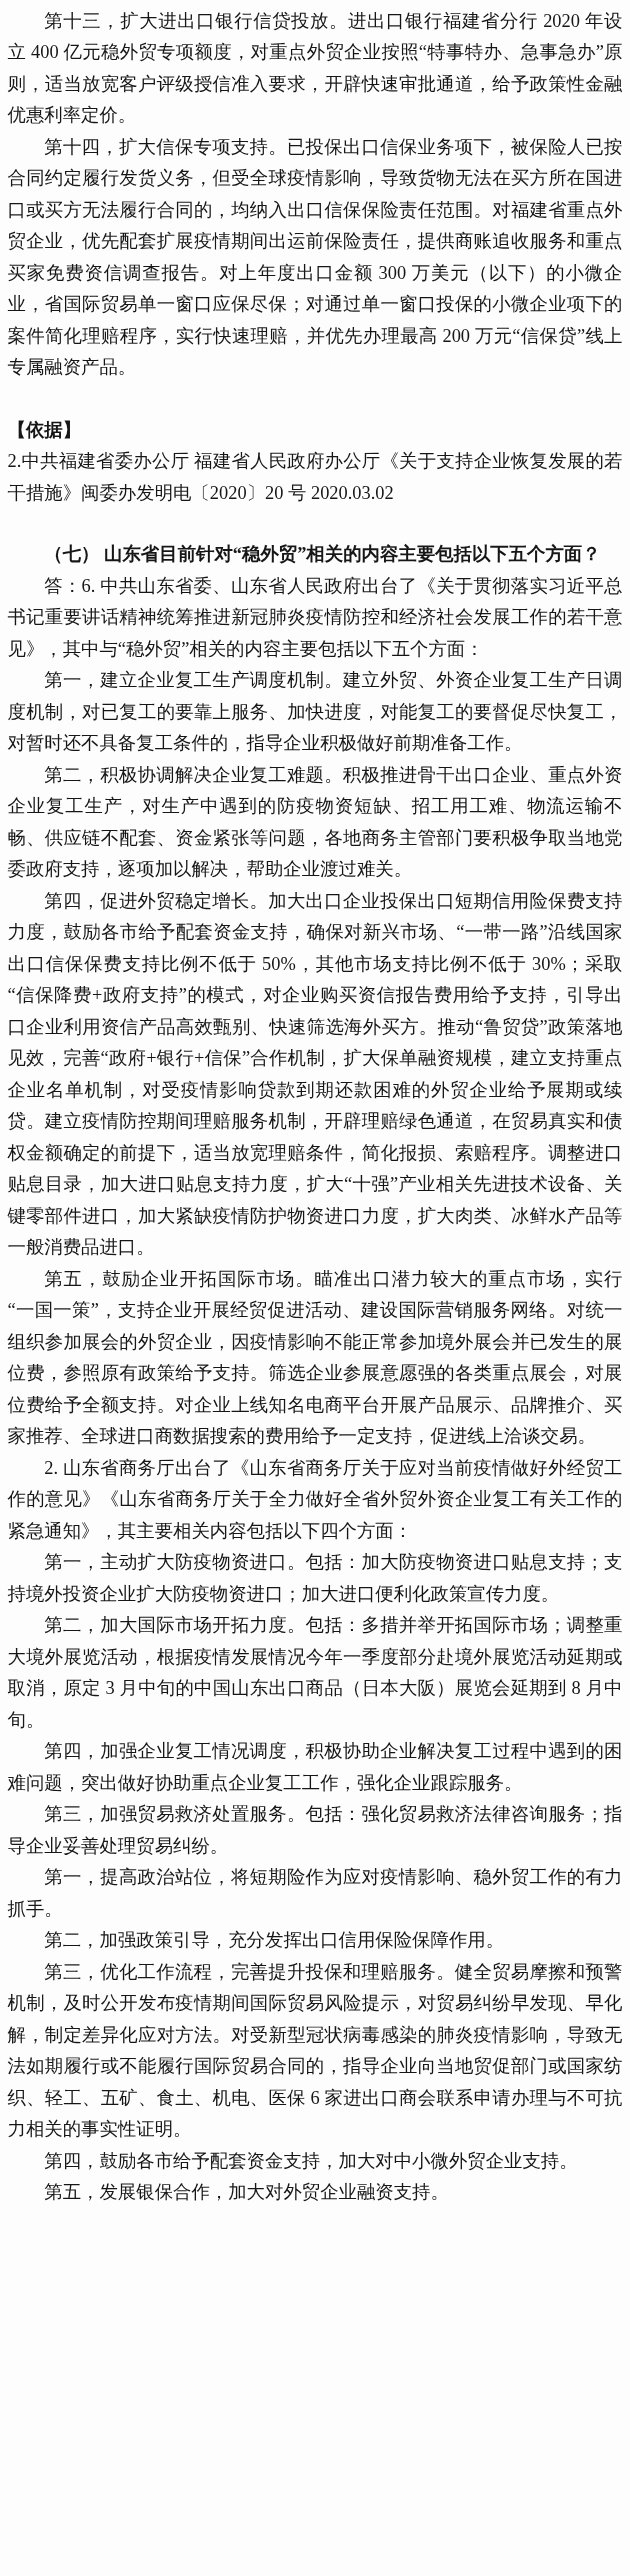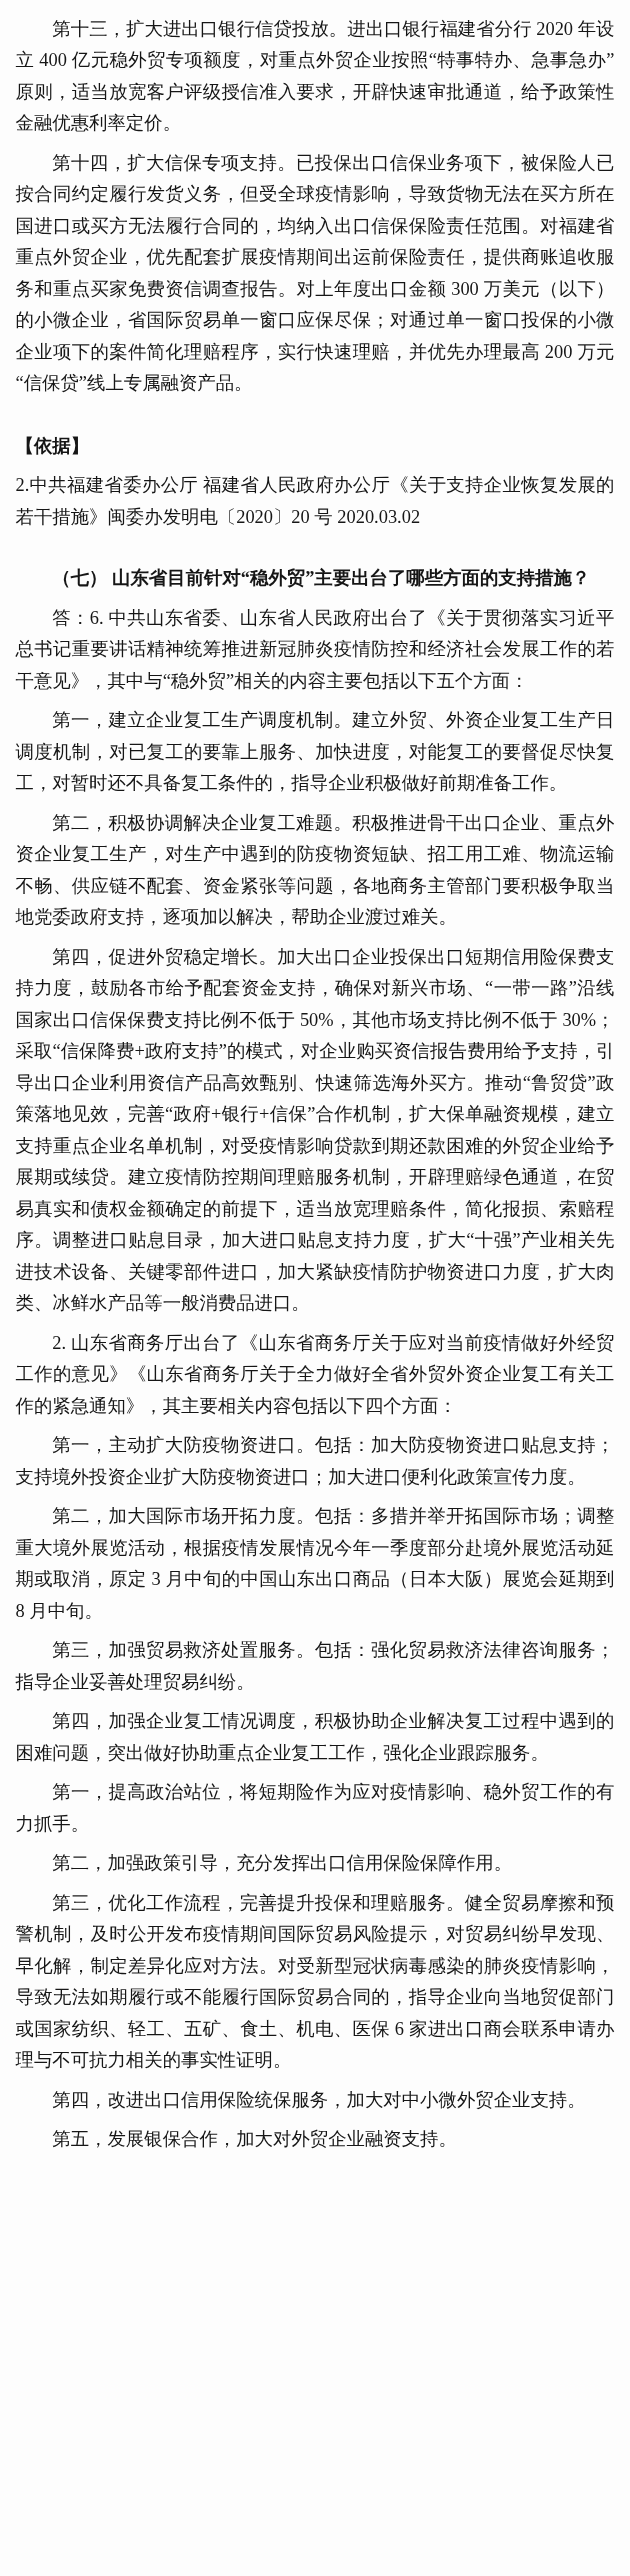--- a/index.html
+++ b/index.html
@@ -10,21 +10,21 @@
     box-sizing: border-box;
     padding: 5.9px 7.5px 11.7px 7.5px;
     font-family: "Liberation Serif", "DejaVu Serif", serif;
     color: #161616;
   }
   .doc {
     font-size: 18.4px;
     line-height: 31.5px;
     text-align: justify;
   }
-  .doc p { margin: 8px; }
+  .doc p { margin: 0; }
   p.para { text-indent: 2em; }
   p.flat { text-indent: 0; }
   p.question-heading {
     font-weight: bold;
     text-indent: 2em;
     margin-top: 30px;
   }
   .basis-block { margin-top: 31px; }
   .basis-header { font-weight: bold; }
 </style>
@@ -34,31 +34,32 @@
 <div class="doc">
 
   <p class="para">第十三，扩大进出口银行信贷投放。进出口银行福建省分行 2020 年设立 400 亿元稳外贸专项额度，对重点外贸企业按照“特事特办、急事急办”原则，适当放宽客户评级授信准入要求，开辟快速审批通道，给予政策性金融优惠利率定价。</p>
   <p class="para">第十四，扩大信保专项支持。已投保出口信保业务项下，被保险人已按合同约定履行发货义务，但受全球疫情影响，导致货物无法在买方所在国进口或买方无法履行合同的，均纳入出口信保保险责任范围。对福建省重点外贸企业，优先配套扩展疫情期间出运前保险责任，提供商账追收服务和重点买家免费资信调查报告。对上年度出口金额 300 万美元（以下）的小微企业，省国际贸易单一窗口应保尽保；对通过单一窗口投保的小微企业项下的案件简化理赔程序，实行快速理赔，并优先办理最高 200 万元“信保贷”线上专属融资产品。</p>
 
   <div class="basis-block">
     <p class="flat basis-header">【依据】</p>
     <p class="flat">2.中共福建省委办公厅  福建省人民政府办公厅《关于支持企业恢复发展的若干措施》闽委办发明电〔2020〕20 号  2020.03.02</p>
   </div>
 
-  <p class="question-heading">（七） 山东省目前针对“稳外贸”主要出台了哪些方面的支持措施？</p>
+  <p class="question-heading">（七） 山东省目前针对“稳外贸”相关的内容主要包括以下五个方面？</p>
 
   <p class="para">答：6.  中共山东省委、山东省人民政府出台了《关于贯彻落实习近平总书记重要讲话精神统筹推进新冠肺炎疫情防控和经济社会发展工作的若干意见》，其中与“稳外贸”相关的内容主要包括以下五个方面：</p>
   <p class="para">第一，建立企业复工生产调度机制。建立外贸、外资企业复工生产日调度机制，对已复工的要靠上服务、加快进度，对能复工的要督促尽快复工，对暂时还不具备复工条件的，指导企业积极做好前期准备工作。</p>
   <p class="para">第二，积极协调解决企业复工难题。积极推进骨干出口企业、重点外资企业复工生产，对生产中遇到的防疫物资短缺、招工用工难、物流运输不畅、供应链不配套、资金紧张等问题，各地商务主管部门要积极争取当地党委政府支持，逐项加以解决，帮助企业渡过难关。</p>
   <p class="para">第四，促进外贸稳定增长。加大出口企业投保出口短期信用险保费支持力度，鼓励各市给予配套资金支持，确保对新兴市场、“一带一路”沿线国家出口信保保费支持比例不低于 50%，其他市场支持比例不低于 30%；采取“信保降费+政府支持”的模式，对企业购买资信报告费用给予支持，引导出口企业利用资信产品高效甄别、快速筛选海外买方。推动“鲁贸贷”政策落地见效，完善“政府+银行+信保”合作机制，扩大保单融资规模，建立支持重点企业名单机制，对受疫情影响贷款到期还款困难的外贸企业给予展期或续贷。建立疫情防控期间理赔服务机制，开辟理赔绿色通道，在贸易真实和债权金额确定的前提下，适当放宽理赔条件，简化报损、索赔程序。调整进口贴息目录，加大进口贴息支持力度，扩大“十强”产业相关先进技术设备、关键零部件进口，加大紧缺疫情防护物资进口力度，扩大肉类、冰鲜水产品等一般消费品进口。</p>
+  <p class="para">第五，鼓励企业开拓国际市场。瞄准出口潜力较大的重点市场，实行“一国一策”，支持企业开展经贸促进活动、建设国际营销服务网络。对统一组织参加展会的外贸企业，因疫情影响不能正常参加境外展会并已发生的展位费，参照原有政策给予支持。筛选企业参展意愿强的各类重点展会，对展位费给予全额支持。对企业上线知名电商平台开展产品展示、品牌推介、买家推荐、全球进口商数据搜索的费用给予一定支持，促进线上洽谈交易。</p>
   <p class="para">2.  山东省商务厅出台了《山东省商务厅关于应对当前疫情做好外经贸工作的意见》《山东省商务厅关于全力做好全省外贸外资企业复工有关工作的紧急通知》，其主要相关内容包括以下四个方面：</p>
   <p class="para">第一，主动扩大防疫物资进口。包括：加大防疫物资进口贴息支持；支持境外投资企业扩大防疫物资进口；加大进口便利化政策宣传力度。</p>
   <p class="para">第二，加大国际市场开拓力度。包括：多措并举开拓国际市场；调整重大境外展览活动，根据疫情发展情况今年一季度部分赴境外展览活动延期或取消，原定 3 月中旬的中国山东出口商品（日本大阪）展览会延期到 8 月中旬。</p>
+  <p class="para">第四，加强企业复工情况调度，积极协助企业解决复工过程中遇到的困难问题，突出做好协助重点企业复工工作，强化企业跟踪服务。</p>
   <p class="para">第三，加强贸易救济处置服务。包括：强化贸易救济法律咨询服务；指导企业妥善处理贸易纠纷。</p>
-  <p class="para">第四，加强企业复工情况调度，积极协助企业解决复工过程中遇到的困难问题，突出做好协助重点企业复工工作，强化企业跟踪服务。</p>
   <p class="para">第一，提高政治站位，将短期险作为应对疫情影响、稳外贸工作的有力抓手。</p>
   <p class="para">第二，加强政策引导，充分发挥出口信用保险保障作用。</p>
   <p class="para">第三，优化工作流程，完善提升投保和理赔服务。健全贸易摩擦和预警机制，及时公开发布疫情期间国际贸易风险提示，对贸易纠纷早发现、早化解，制定差异化应对方法。对受新型冠状病毒感染的肺炎疫情影响，导致无法如期履行或不能履行国际贸易合同的，指导企业向当地贸促部门或国家纺织、轻工、五矿、食土、机电、医保 6 家进出口商会联系申请办理与不可抗力相关的事实性证明。</p>
-  <p class="para">第四，改进出口信用保险统保服务，加大对中小微外贸企业支持。</p>
+  <p class="para">第四，鼓励各市给予配套资金支持，加大对中小微外贸企业支持。</p>
   <p class="para">第五，发展银保合作，加大对外贸企业融资支持。</p>
 
 </div>
 
 
 </body></html>

